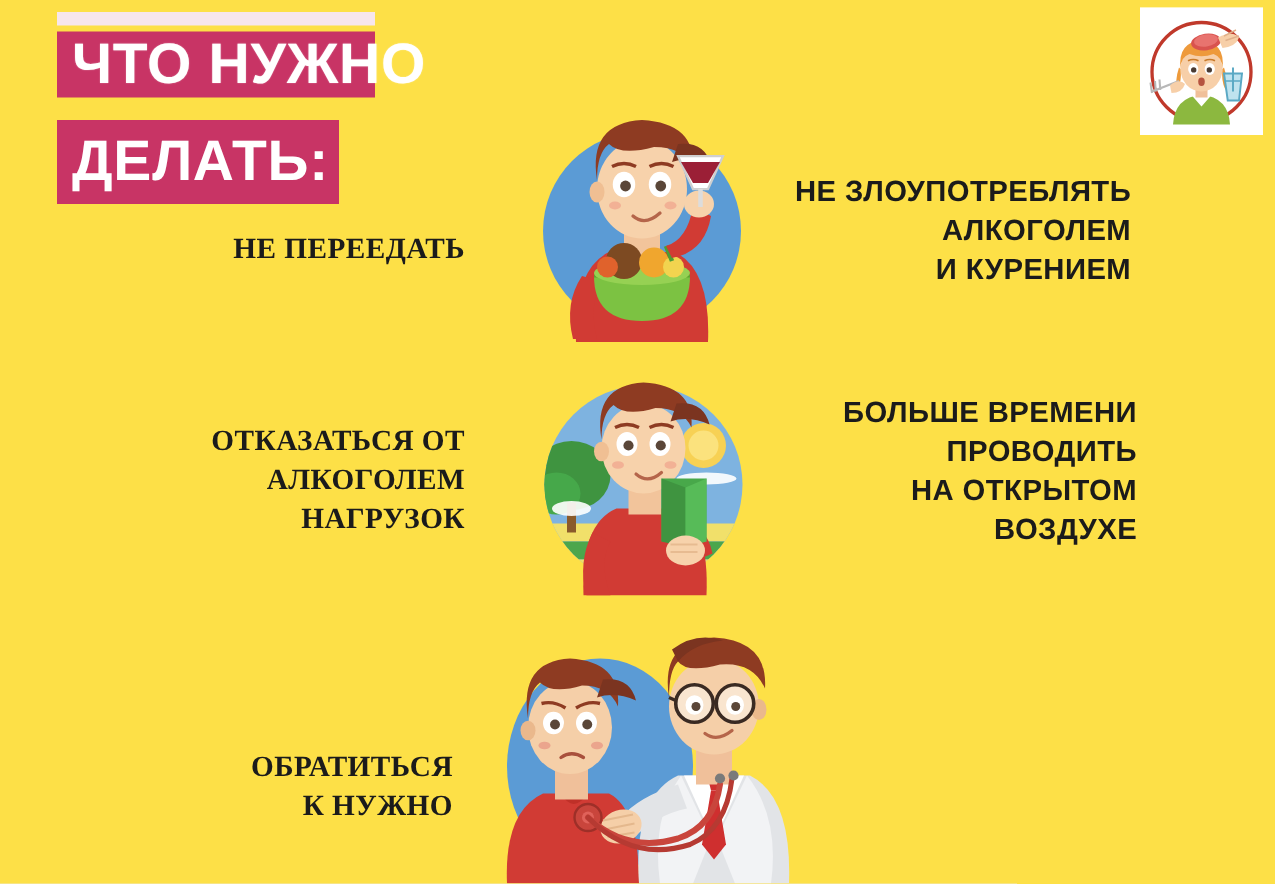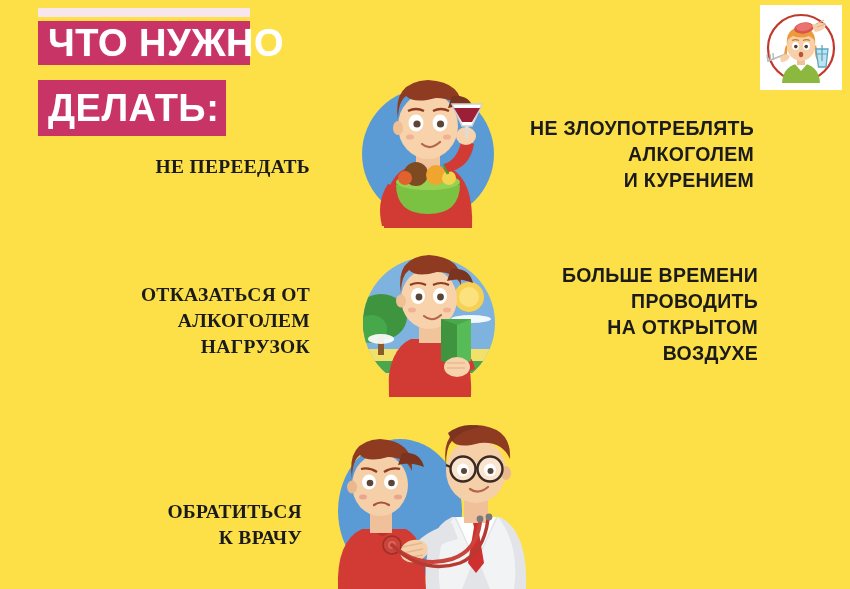--- a/index.html
+++ b/index.html
@@ -319,21 +319,21 @@
 
     <div class="label-right" id="label-2-right">БОЛЬШЕ ВРЕМЕНИ
 ПРОВОДИТЬ
 НА ОТКРЫТОМ
 ВОЗДУХЕ</div>
   </div>
 
   <div class="row" id="row-3">
 
     <div class="label-left" id="label-3-left">ОБРАТИТЬСЯ
-К ВРАЧУ</div>
+К НУЖНО</div>
 
     <div class="illus" id="illus-3">
       <svg width="208" height="170" viewBox="0 0 208 170">
 
         <ellipse cx="78" cy="92" rx="62" ry="72" fill="#5b9bd5"></ellipse>
 
         <path d="M16 170 Q14 122 40 110 L84 110 Q104 120 104 170 Z" fill="#d13b34"></path>
         <path d="M52 110 Q60 124 70 110 Z" fill="#bf3028"></path>
 
         <rect x="48" y="92" width="22" height="22" fill="#f0c09a"></rect>

